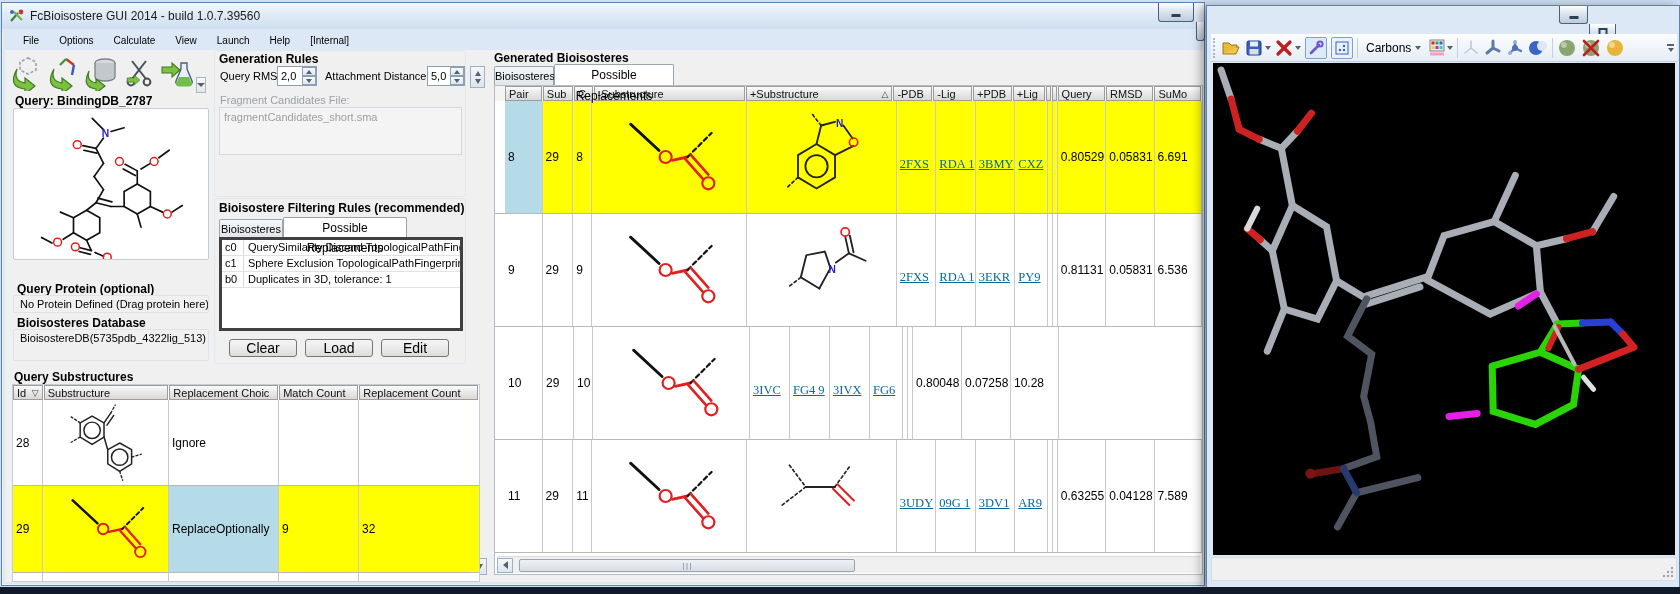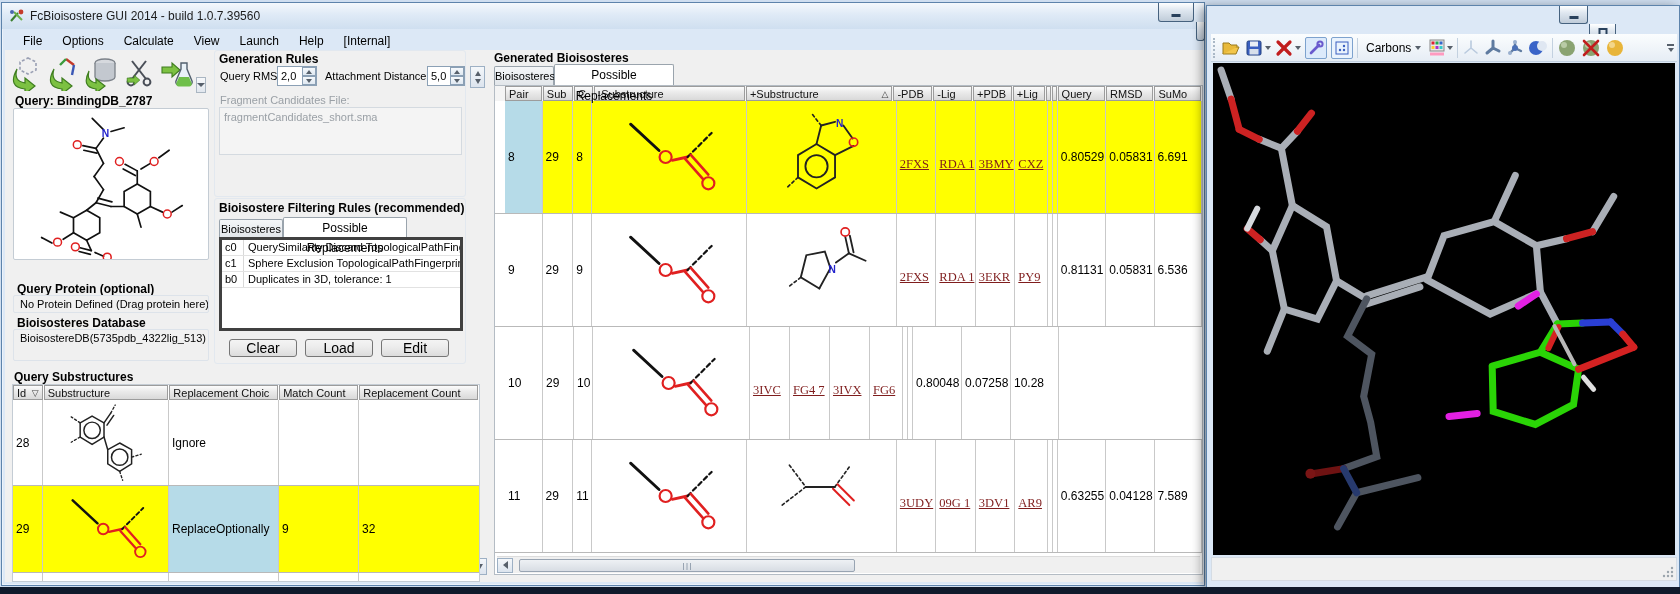--- a/index.html
+++ b/index.html
@@ -33,21 +33,21 @@
     white-space:nowrap; overflow:hidden; margin-right:1px; }
   .trid { width:0; height:0; border-left:4px solid transparent; border-right:4px solid transparent; }
   .tri-up-s { border-bottom:5px solid #57606b; }
   .tri-dn-s { border-top:5px solid #57606b; }
   .tri-left { width:0;height:0;border-top:4px solid transparent;border-bottom:4px solid transparent;border-right:5px solid #57606b; }
   .spinbtn { width:14px; height:9px; border:1px solid #8ba0b5; background:linear-gradient(#f6f9fc,#dfe8f1);
     display:flex; align-items:center; justify-content:center; }
   .sbar-btn { border:1px solid #9db0c4; background:linear-gradient(#f4f7fa,#dce4ee); display:flex; align-items:center; justify-content:center; }
   .cell { border-right:1px solid #c9c9c9; display:flex; align-items:center; padding-left:3px;
     font-size:12px; overflow:hidden; white-space:nowrap; }
-  .link { font-family:"Liberation Serif",serif; font-size:12.5px; color:#7f1d1d; text-decoration:underline;margin-top:14px; }
+  .link { font-family:"Liberation Serif",serif; font-size:12.5px; color:#0369a1; text-decoration:underline;margin-top:14px; }
   .yellow { background:#ffff00; }
   .bluecell { background:#b6dbe8; }
   .row { display:flex; border-bottom:1px solid #b9b9b9; }
 
   svg { display:block; }
   .mol line, .mol polyline { stroke-linecap:round; }
 </style>
 </head>
 <body>
 
@@ -60,21 +60,21 @@
       <circle cx="12" cy="4" r="2.4" fill="#c53b2a"></circle>
       <circle cx="3" cy="4" r="2" fill="#4b67b0"></circle>
     </svg>
     <span class="titletext">FcBioisostere GUI 2014 - build 1.0.7.39560</span>
   </div>
   <div class="wbtn abs" style="left:1156px; top:0; width:36px; height:19px;">
       <span class="glyph-min"></span>
     </div>
   <div class="wbtn abs" style="left:1194px; top:0; width:9px; height:19px;"></div>
 
-  <div class="abs" style="left:4px; top:27px; width:1196px; height:20px; display:flex; align-items:flex-end; font-size:12px; padding-left:8px; gap:2px;">
+  <div class="abs" style="left:4px; top:27px; width:1196px; height:20px; display:flex; align-items:center; font-size:10px; padding-left:8px; gap:2px;">
     <span style="padding:2px 9px;">File</span>
     <span style="padding:2px 9px;">Options</span>
     <span style="padding:2px 9px;">Calculate</span>
     <span style="padding:2px 9px;">View</span>
     <span style="padding:2px 9px;">Launch</span>
     <span style="padding:2px 9px;">Help</span>
     <span style="padding:2px 9px;">[Internal]</span>
   </div>
 
   <div class="abs" style="left:3px; top:47px; width:1198px; height:532px; background:#f0f0f0;">
@@ -521,21 +521,21 @@
             <line x1="66" y1="42" x2="88" y2="20" stroke="#111" stroke-width="2" stroke-dasharray="4 3"></line>
             <line x1="64" y1="44" x2="80" y2="62" stroke="#e02020" stroke-width="2.4"></line>
             <line x1="69" y1="40" x2="85" y2="58" stroke="#e02020" stroke-width="2.4"></line>
             <circle cx="85" cy="66" r="5.5" fill="none" stroke="#e02020" stroke-width="2"></circle>
           </svg>
         </div>
         <div class="cell" style="width:40px;">
             <a class="link">3IVC</a>
           </div>
         <div class="cell" style="width:40px;">
-            <a class="link">FG4 7</a>
+            <a class="link">FG4 9</a>
           </div>
         <div class="cell" style="width:40px;">
             <a class="link">3IVX</a>
           </div>
         <div class="cell" style="width:33px;">
             <a class="link">FG6</a>
           </div>
         <div class="cell" style="width:5px;padding:0;"></div>
           <div class="cell" style="width:5px;padding:0;"></div>
         <div class="cell" style="width:49px;">

